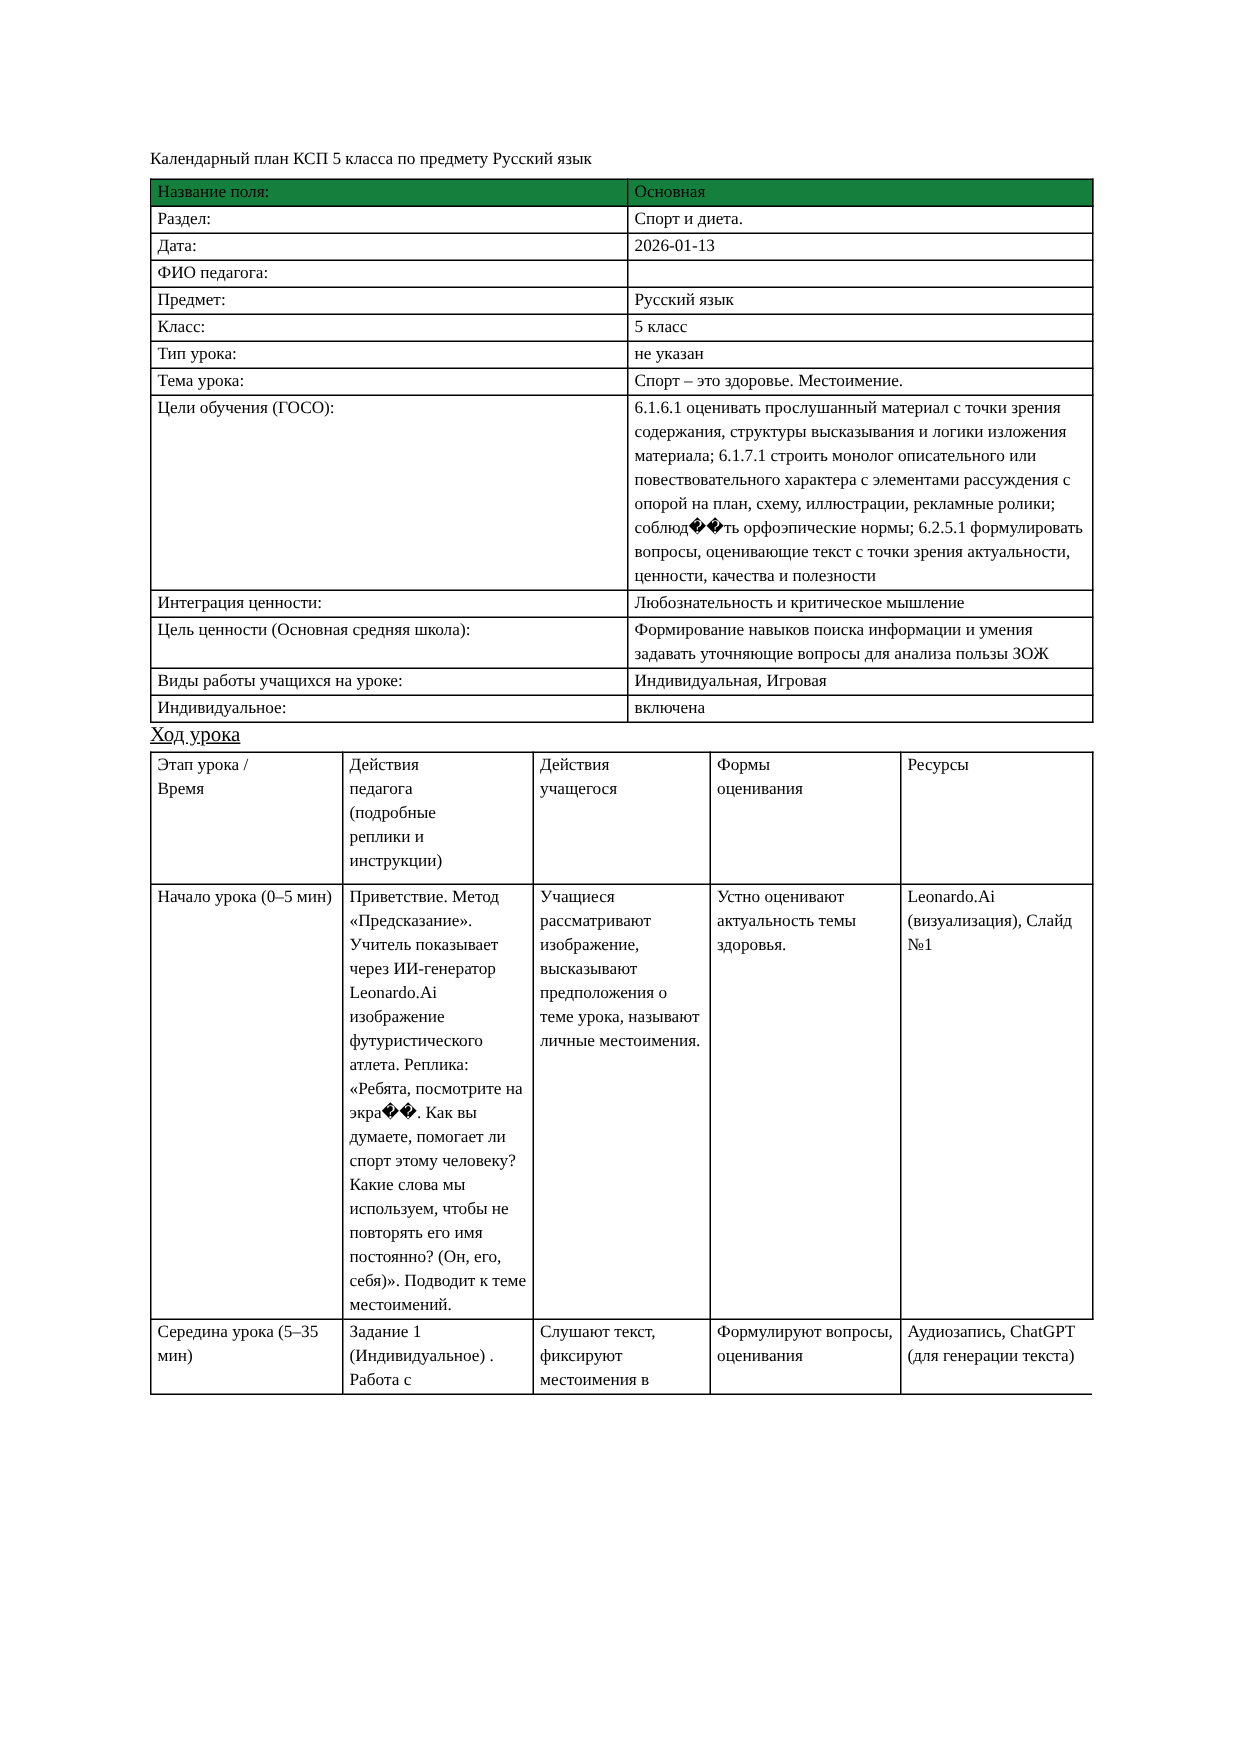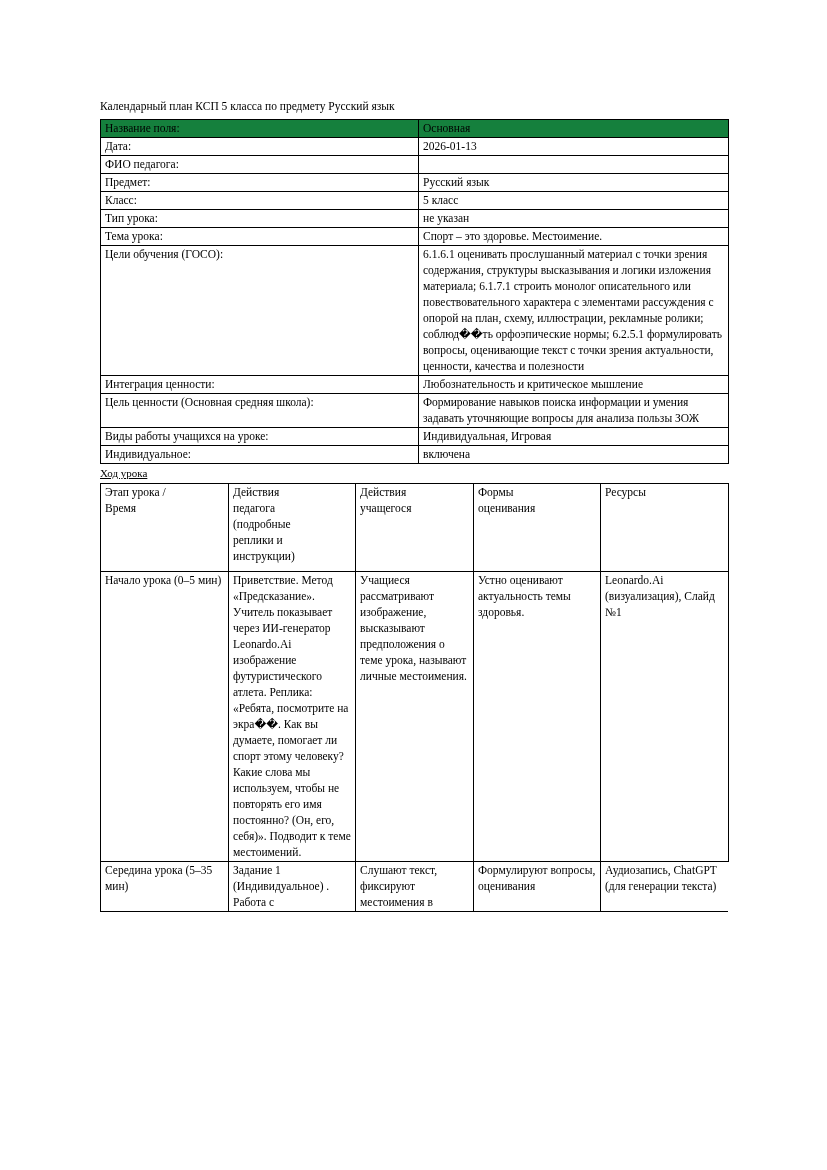--- a/index.html
+++ b/index.html
@@ -28,21 +28,21 @@
     top: 99px;
     width: 628px;
   }
   .doc-title {
     font-size: 11.5px;
     line-height: 14px;
     margin: 0 0 6px 0;
     white-space: nowrap;
   }
   .section-label {
-    font-size: 11px;
+    font-size: 14px;
     line-height: 14px;
     margin: 2px 0 3px 0;
     text-decoration: underline;
   }
   table {
     border-collapse: collapse;
     table-layout: fixed;
     width: 628px;
     font-size: 11.5px;
     line-height: 16px;
@@ -97,20 +97,24 @@
 
     <table class="t-fields">
       <colgroup>
           <col class="c-field">
           <col class="c-value">
         </colgroup>
       <tbody>
         <tr class="head">
           <td>Название поля:</td>
           <td>Основная</td>
+        </tr>
+        <tr>
+          <td>Раздел:</td>
+          <td>Спорт и диета.</td>
         </tr>
         <tr>
           <td>Дата:</td>
           <td>2026-01-13</td>
         </tr>
         <tr>
           <td>ФИО педагога:</td>
           <td></td>
         </tr>
         <tr>

